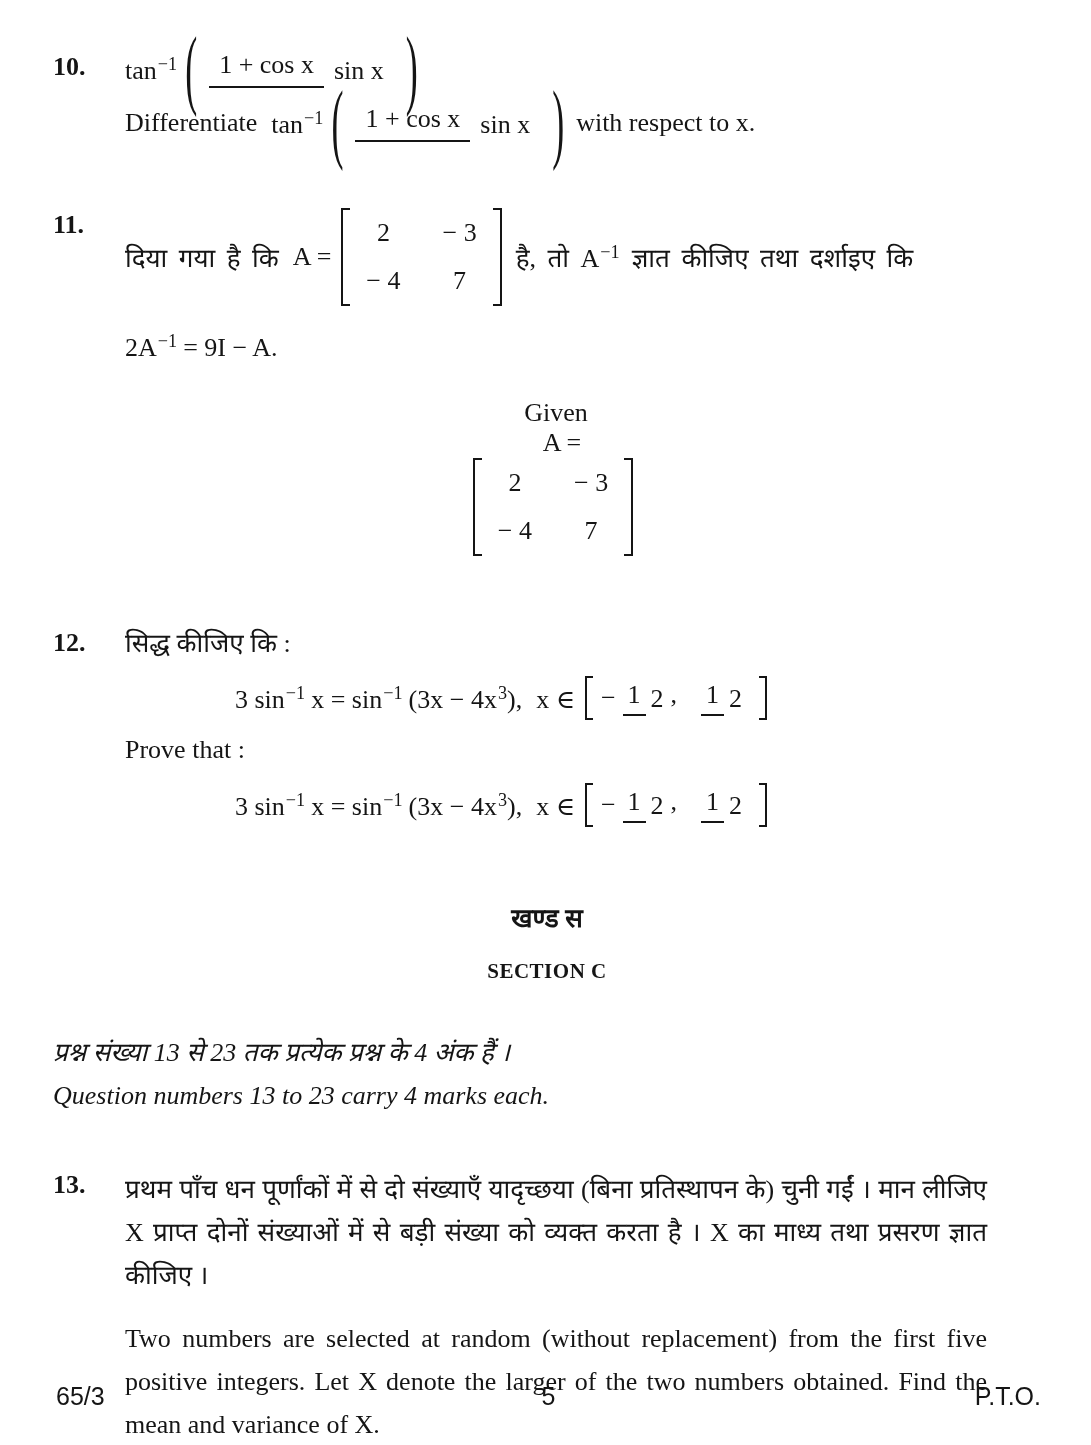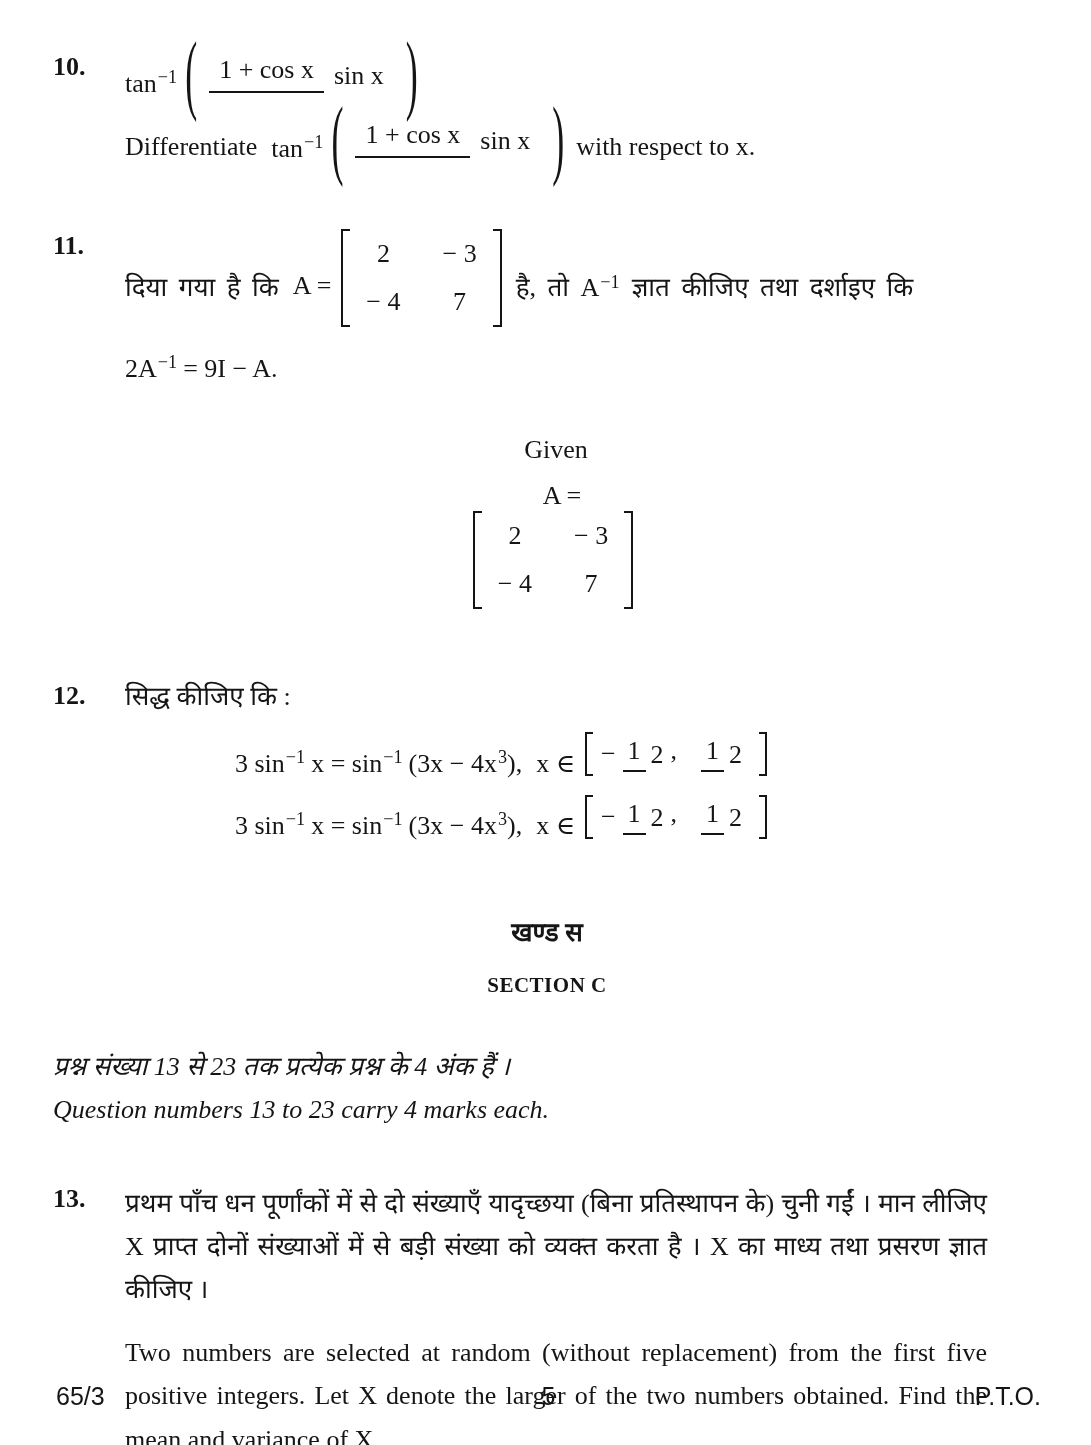--- a/index.html
+++ b/index.html
@@ -14,21 +14,21 @@
     padding: 50px 50px 0 53px;
     overflow: hidden;
   }
   .question { display: flex; align-items: flex-start; }
   .q-num { font-weight: bold; width: 72px; flex-shrink: 0; padding-top: 2px; }
   .q-body { flex: 1; padding-right: 54px; }
 
   
   .mline { display: flex; align-items: center; }
   .mline > * { flex-shrink: 0; }
-  .run { display: inline-block; white-space: nowrap; margin-top: 16px; }
+  .run { display: inline-block; white-space: nowrap; }
 
   sup { font-size: 0.70em; position: relative; top: 1px; margin-left: 1px; }
 
   
   .frac { display: inline-flex; flex-direction: row; text-align: center; margin: 0 4px; }
   .frac .num { display: block; border-bottom: 2px solid #151515; padding: 0 10px 6px; }
   .frac .den { display: block; padding: 6px 10px 0; }
   .frac.f2 .num { padding: 0 5px 4px; }
   .frac.f2 .den { padding: 4px 5px 0; }
 
@@ -172,20 +172,21 @@
             <span class="iv-gap"></span>
             <span class="frac f2">
                 <span class="num">1</span>
                 <span class="den">2</span>
               </span>
           </span>
           <span class="sqbr r"></span>
         </span>
       </div>
 
+      <div class="plainline" style="margin-top:12px;">Prove that :</div>
 
       <div class="mline eq-row">
         <span class="run"><span>3 sin</span><sup>−1</sup><span class="gap6"></span><span>x = sin</span><sup>−1</sup><span class="gap6"></span><span>(3x − 4x</span><sup>3</sup><span>),</span><span class="gap14"></span><span>x ∈</span></span>
         <span class="interval">
           <span class="sqbr l"></span>
           <span class="ivbody">
             <span style="margin-right:3px;">−</span>
             <span class="frac f2">
                 <span class="num">1</span>
                 <span class="den">2</span>

